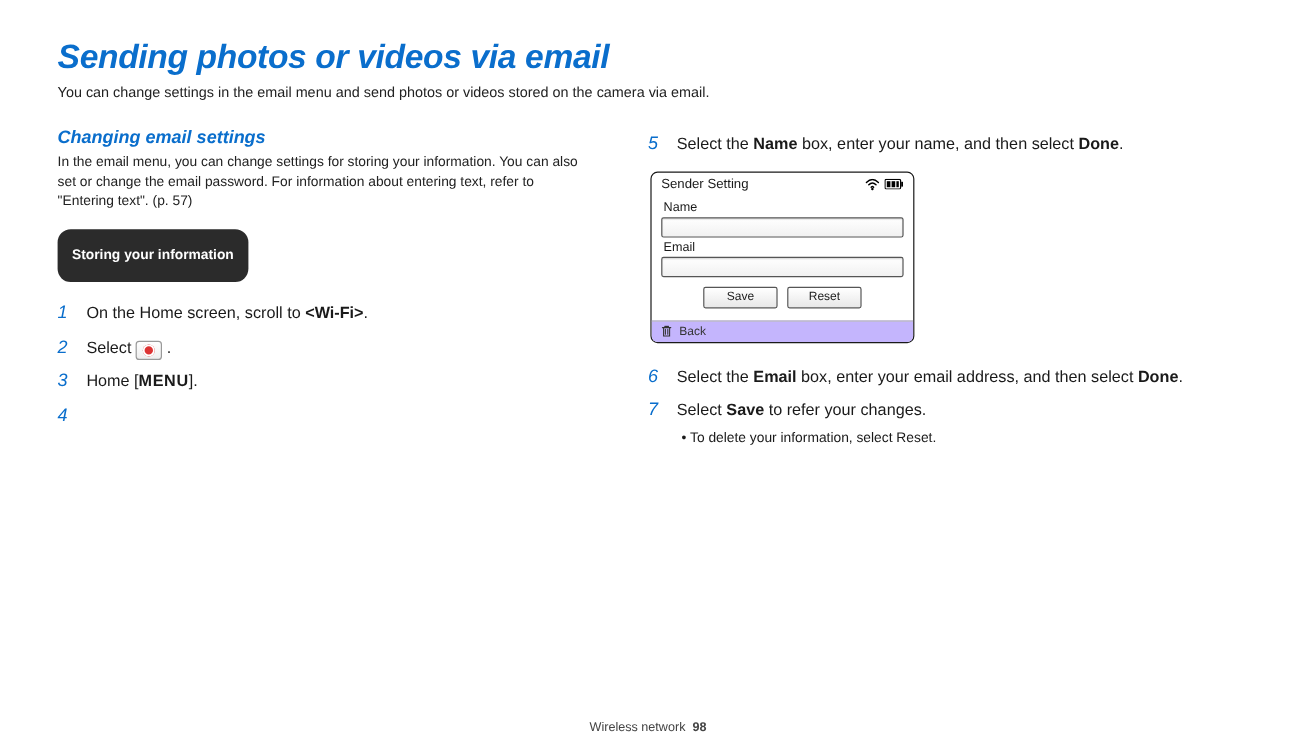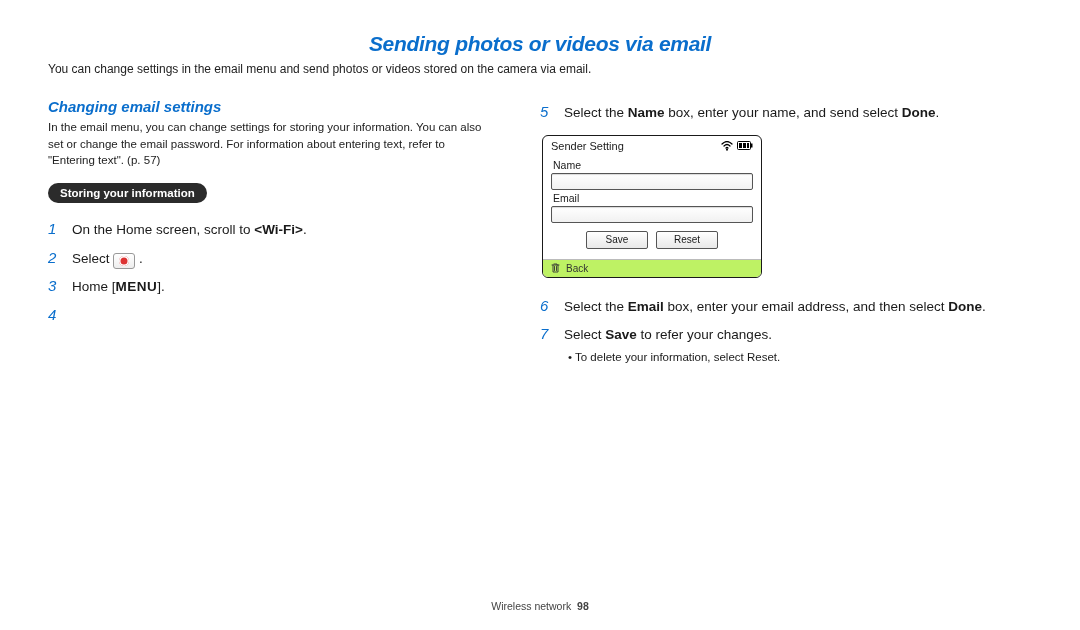--- a/index.html
+++ b/index.html
@@ -1,24 +1,24 @@
 <!DOCTYPE html>
 <html><head>
 <meta charset="utf-8">
 <style>
   * { box-sizing: border-box; margin: 0; padding: 0; }
   html, body { width: 1080px; height: 630px; background: #fff; font-family: "Segoe UI", "Helvetica Neue", Arial, sans-serif; color: #1a1a1a; }
   .page { padding: 32px 48px 20px 48px; position: relative; height: 100%; }
-  .h1 { font-size: 21px; font-weight: 700; color: #0a6ecc; font-style: italic; margin-bottom: 6px; letter-spacing: -0.3px; text-align: center; }
+  .h1 { font-size: 28px; font-weight: 700; color: #0a6ecc; font-style: italic; margin-bottom: 6px; letter-spacing: -0.3px; }
   .intro { font-size: 12px; color: #222; margin-bottom: 22px; }
   .cols { display: flex; }
   .col { flex: 1; }
   .h2 { font-size: 15px; font-weight: 700; color: #0a6ecc; font-style: italic; margin-bottom: 4px; }
   .para { font-size: 11.5px; line-height: 1.45; color: #222; margin-bottom: 14px; max-width: 440px; }
-  .pill { display: inline-block; background: #2b2b2b; color: #fff; font-size: 11.5px; font-weight: 600; padding: 4px 12px; border-radius: 11px; margin-bottom: 12px; }
+  .pill { display: inline-block; background: #2b2b2b; color: #fff; font-size: 11.5px; font-weight: 600; padding: 16px 12px; border-radius: 11px; margin-bottom: 12px; }
   .steps { list-style: none; }
   .step { display: flex; align-items: baseline; gap: 10px; font-size: 13.5px; line-height: 1.9; }
   .stepnum { font-style: italic; color: #0a6ecc; font-size: 15px; min-width: 14px; font-weight: 500; }
   .steptext b { font-weight: 700; }
   .menuword { font-weight: 800; font-family: Arial, sans-serif; letter-spacing: 0.5px; }
   .email-icon { display: inline-flex; align-items: center; justify-content: center; width: 22px; height: 16px; border: 1px solid #999; border-radius: 3px; background: linear-gradient(#fff,#eee); vertical-align: -3px; }
   .email-icon-inner { width: 10px; height: 10px; border-radius: 50%; background: #d33; box-shadow: inset 0 0 0 1.5px #fff; }
   .bullet-sub { font-size: 11.5px; margin-left: 28px; line-height: 1.5; }
   .bullet-sub::before { content: "• "; }
 
@@ -26,21 +26,21 @@
   .device-header { display: flex; align-items: center; justify-content: space-between; padding: 4px 8px 3px 8px; }
   .device-title { font-size: 11px; }
   .status-icons { display: flex; gap: 4px; align-items: center; }
   .wifi, .batt { display: inline-block; }
   .wifi svg, .batt svg { display: block; }
   .device-body { padding: 2px 8px 6px 8px; }
   .field-label { font-size: 10.5px; margin: 2px 0 2px 2px; }
   .field-input { width: 100%; height: 17px; border: 1px solid #555; background: linear-gradient(#fff,#f1f1f1); border-radius: 2px; box-shadow: inset 0 1px 1px rgba(0,0,0,0.15); }
   .btn-row { display: flex; gap: 8px; justify-content: center; margin: 8px 0 4px 0; }
   .dbtn { width: 62px; height: 18px; border: 1px solid #555; border-radius: 2px; background: linear-gradient(#fff,#e8e8e8); font-size: 10px; display: flex; align-items: center; justify-content: center; }
-  .device-footer { border-top: 1px solid #bbb; padding: 3px 8px; background: #bef264; display: flex; align-items: center; gap: 6px; font-size: 10px; color: #333; }
+  .device-footer { border-top: 1px solid #bbb; padding: 3px 8px; background: #c4b5fd; display: flex; align-items: center; gap: 6px; font-size: 10px; color: #333; }
   .trash svg { display: block; }
 
   .footer { position: absolute; bottom: 18px; left: 0; right: 0; text-align: center; font-size: 10.5px; color: #444; }
   .footer .pn { font-weight: 700; }
 </style>
 </head>
 <body>
 
 <div class="page">
   <div class="h1">Sending photos or videos via email</div>
@@ -80,21 +80,21 @@
           <span class="stepnum">4</span>
         </li>
       </ul>
     </div>
 
     <div class="col">
       <ul class="steps">
         <li class="step">
           <span class="stepnum">5</span>
           <span class="steptext">
-            <span>Select the </span><b>Name</b><span> box, enter your name, and send select </span><b>Done</b><span>.</span>
+            <span>Select the </span><b>Name</b><span> box, enter your name, and then select </span><b>Done</b><span>.</span>
           </span>
         </li>
       </ul>
 
       <div class="device">
         <div class="device-header">
           <span class="device-title">Sender Setting</span>
           <span class="status-icons">
             <span class="wifi">
               <svg width="12" height="10" viewBox="0 0 12 10">

